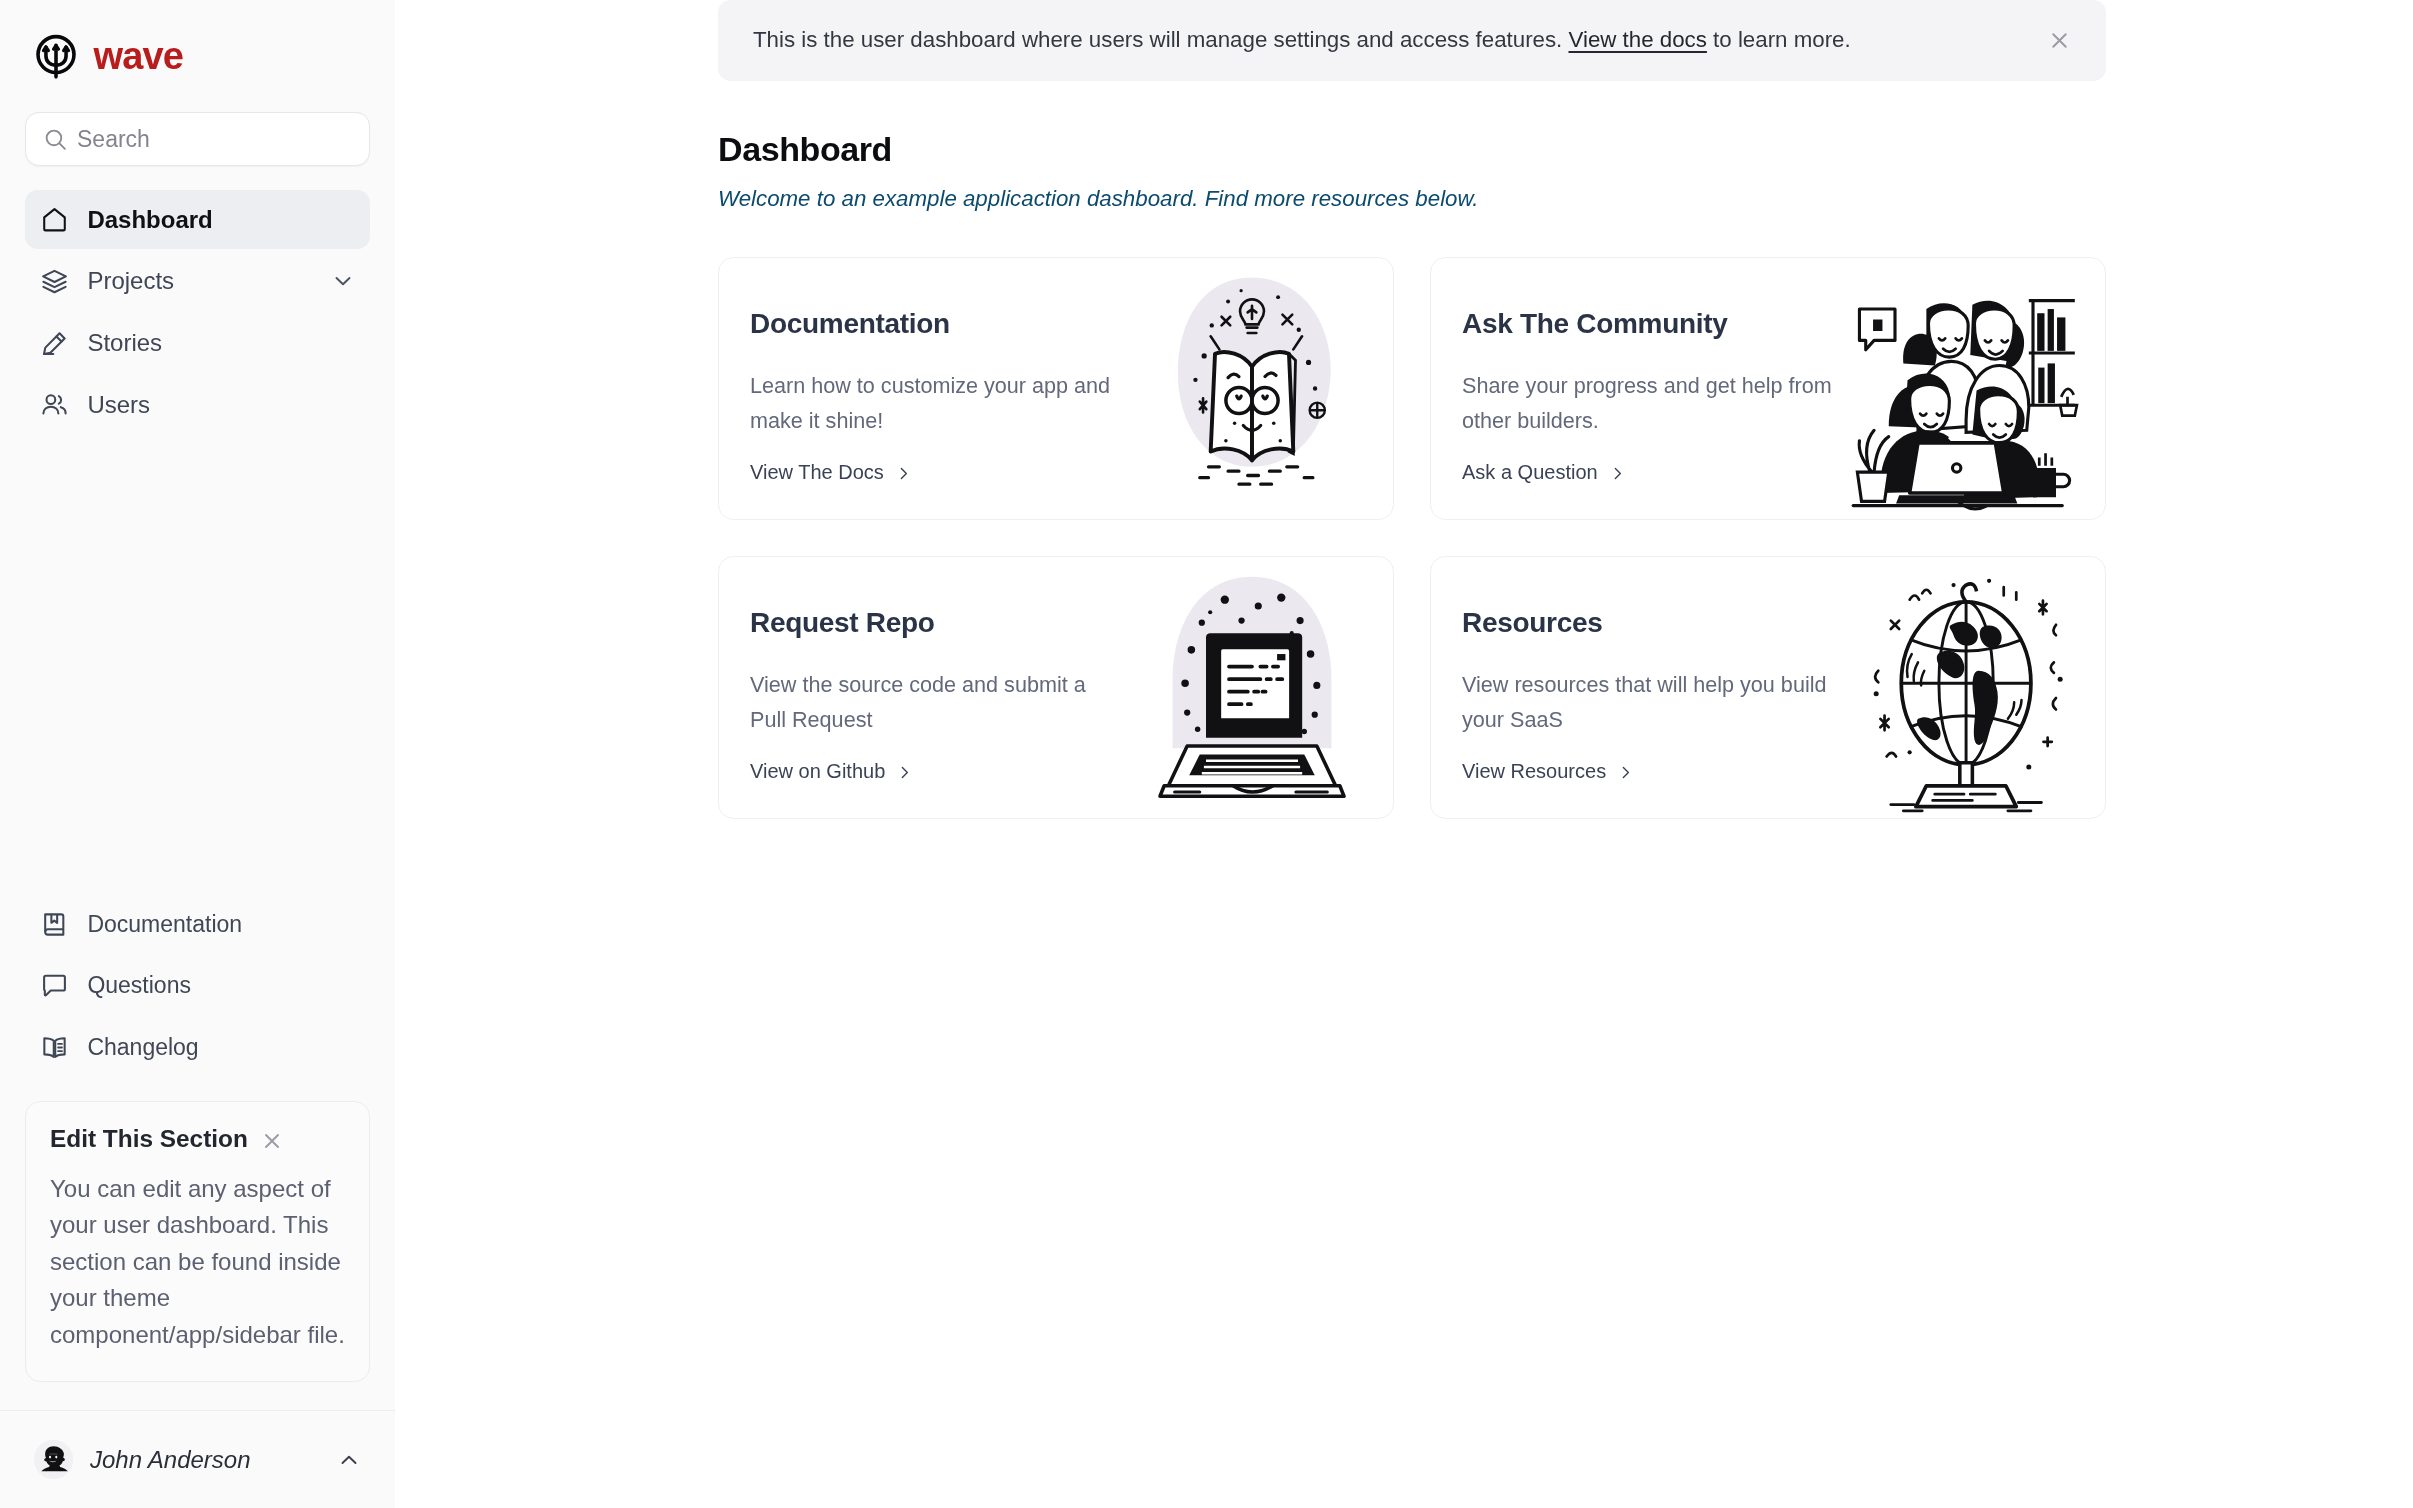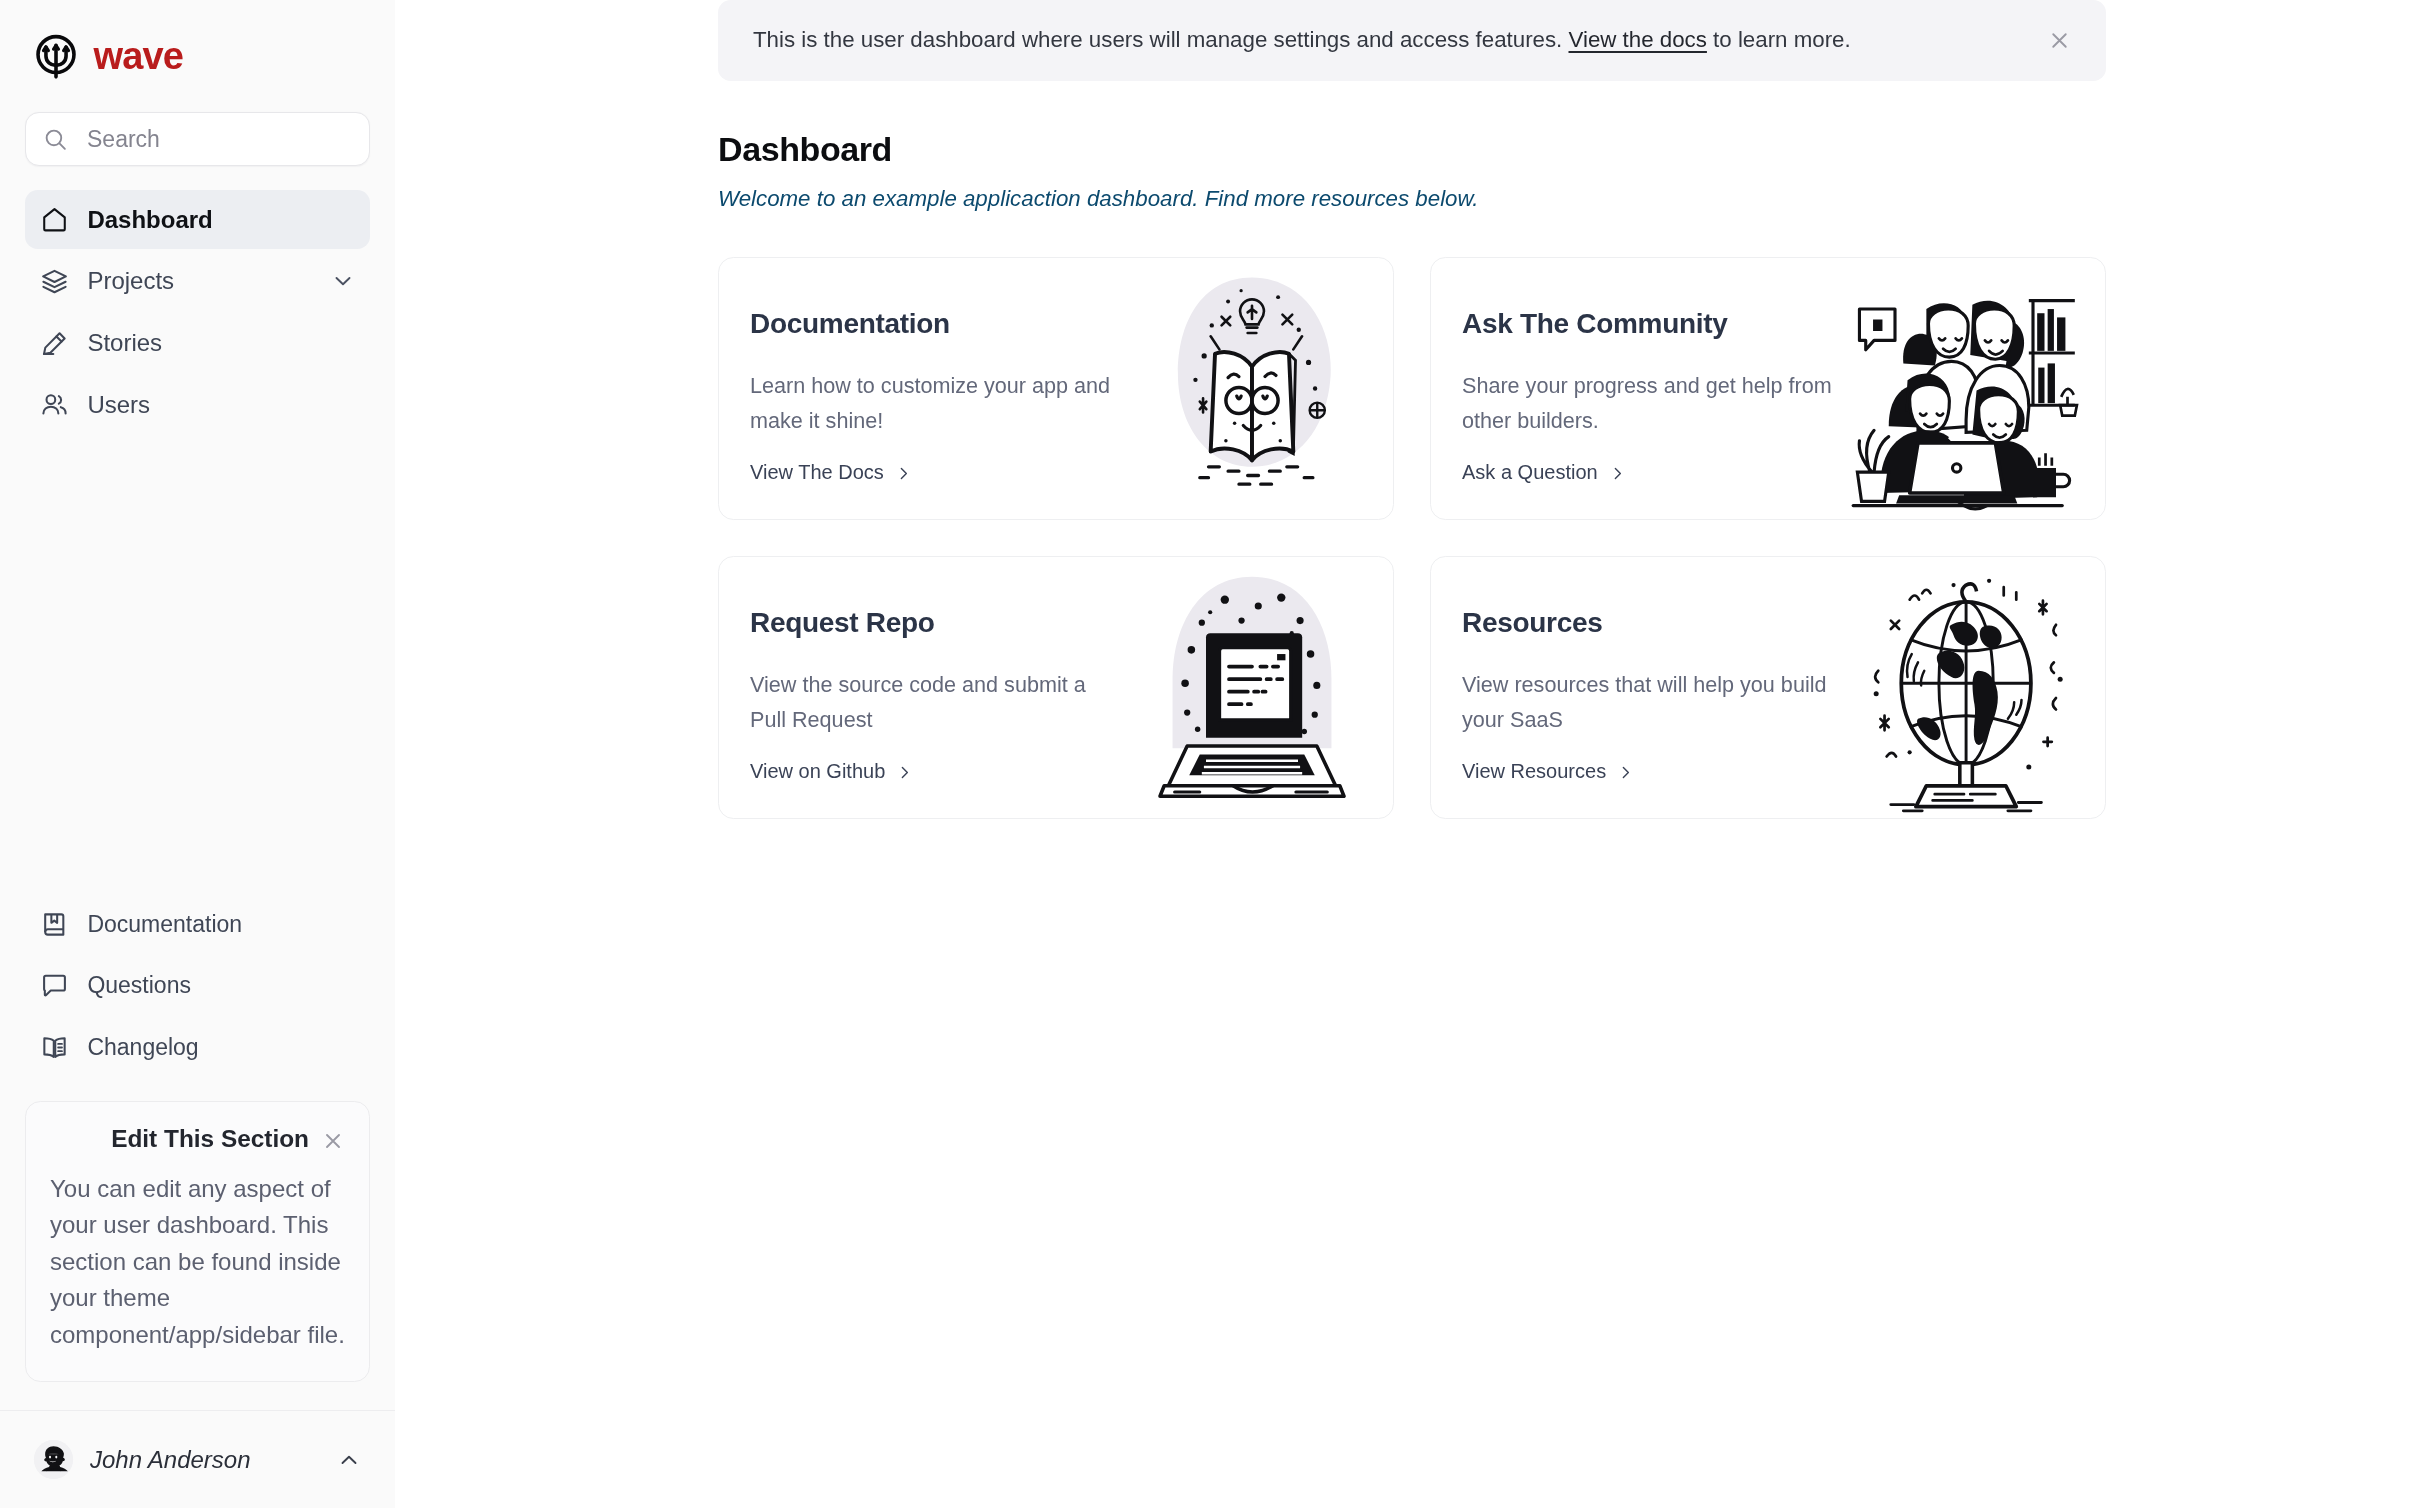--- a/index.html
+++ b/index.html
@@ -57,21 +57,21 @@
 
   .search-box {
     position: relative;
     height: 54px;
     background: #ffffff;
     border: 1.4px solid #e7e7ea;
     border-radius: 14px;
     display: flex;
     align-items: center;
     padding: 0 17px;
-    gap: 19px;
+    gap: 9px;
     flex: 0 0 auto;
     box-shadow: 0 0.7px 1.4px rgba(16,24,40,0.04);
   }
   .search-icon { width: 25px; height: 25px; flex: 0 0 25px; color: #8b8b96; }
   .search-input {
     border: 0;
     outline: 0;
     background: transparent;
     font-family: "Liberation Sans", sans-serif;
     font-size: 23px;
@@ -118,21 +118,21 @@
     border: 1.4px solid #ececee;
     border-radius: 15.4px;
     padding: 25px 24px 28px 24px;
     position: relative;
     margin-bottom: 28px;
     flex: 0 0 auto;
   }
   .edit-card-head {
     display: flex;
     align-items: flex-start;
-    justify-content: flex-end;
+    justify-content: flex-start;
     margin-bottom: 18px;
     gap: 12px;
   }
   .edit-card-title {
     font-size: 24.4px;
     font-weight: 700;
     color: #23262e;
     line-height: 1;
   }
   .edit-card-close {

